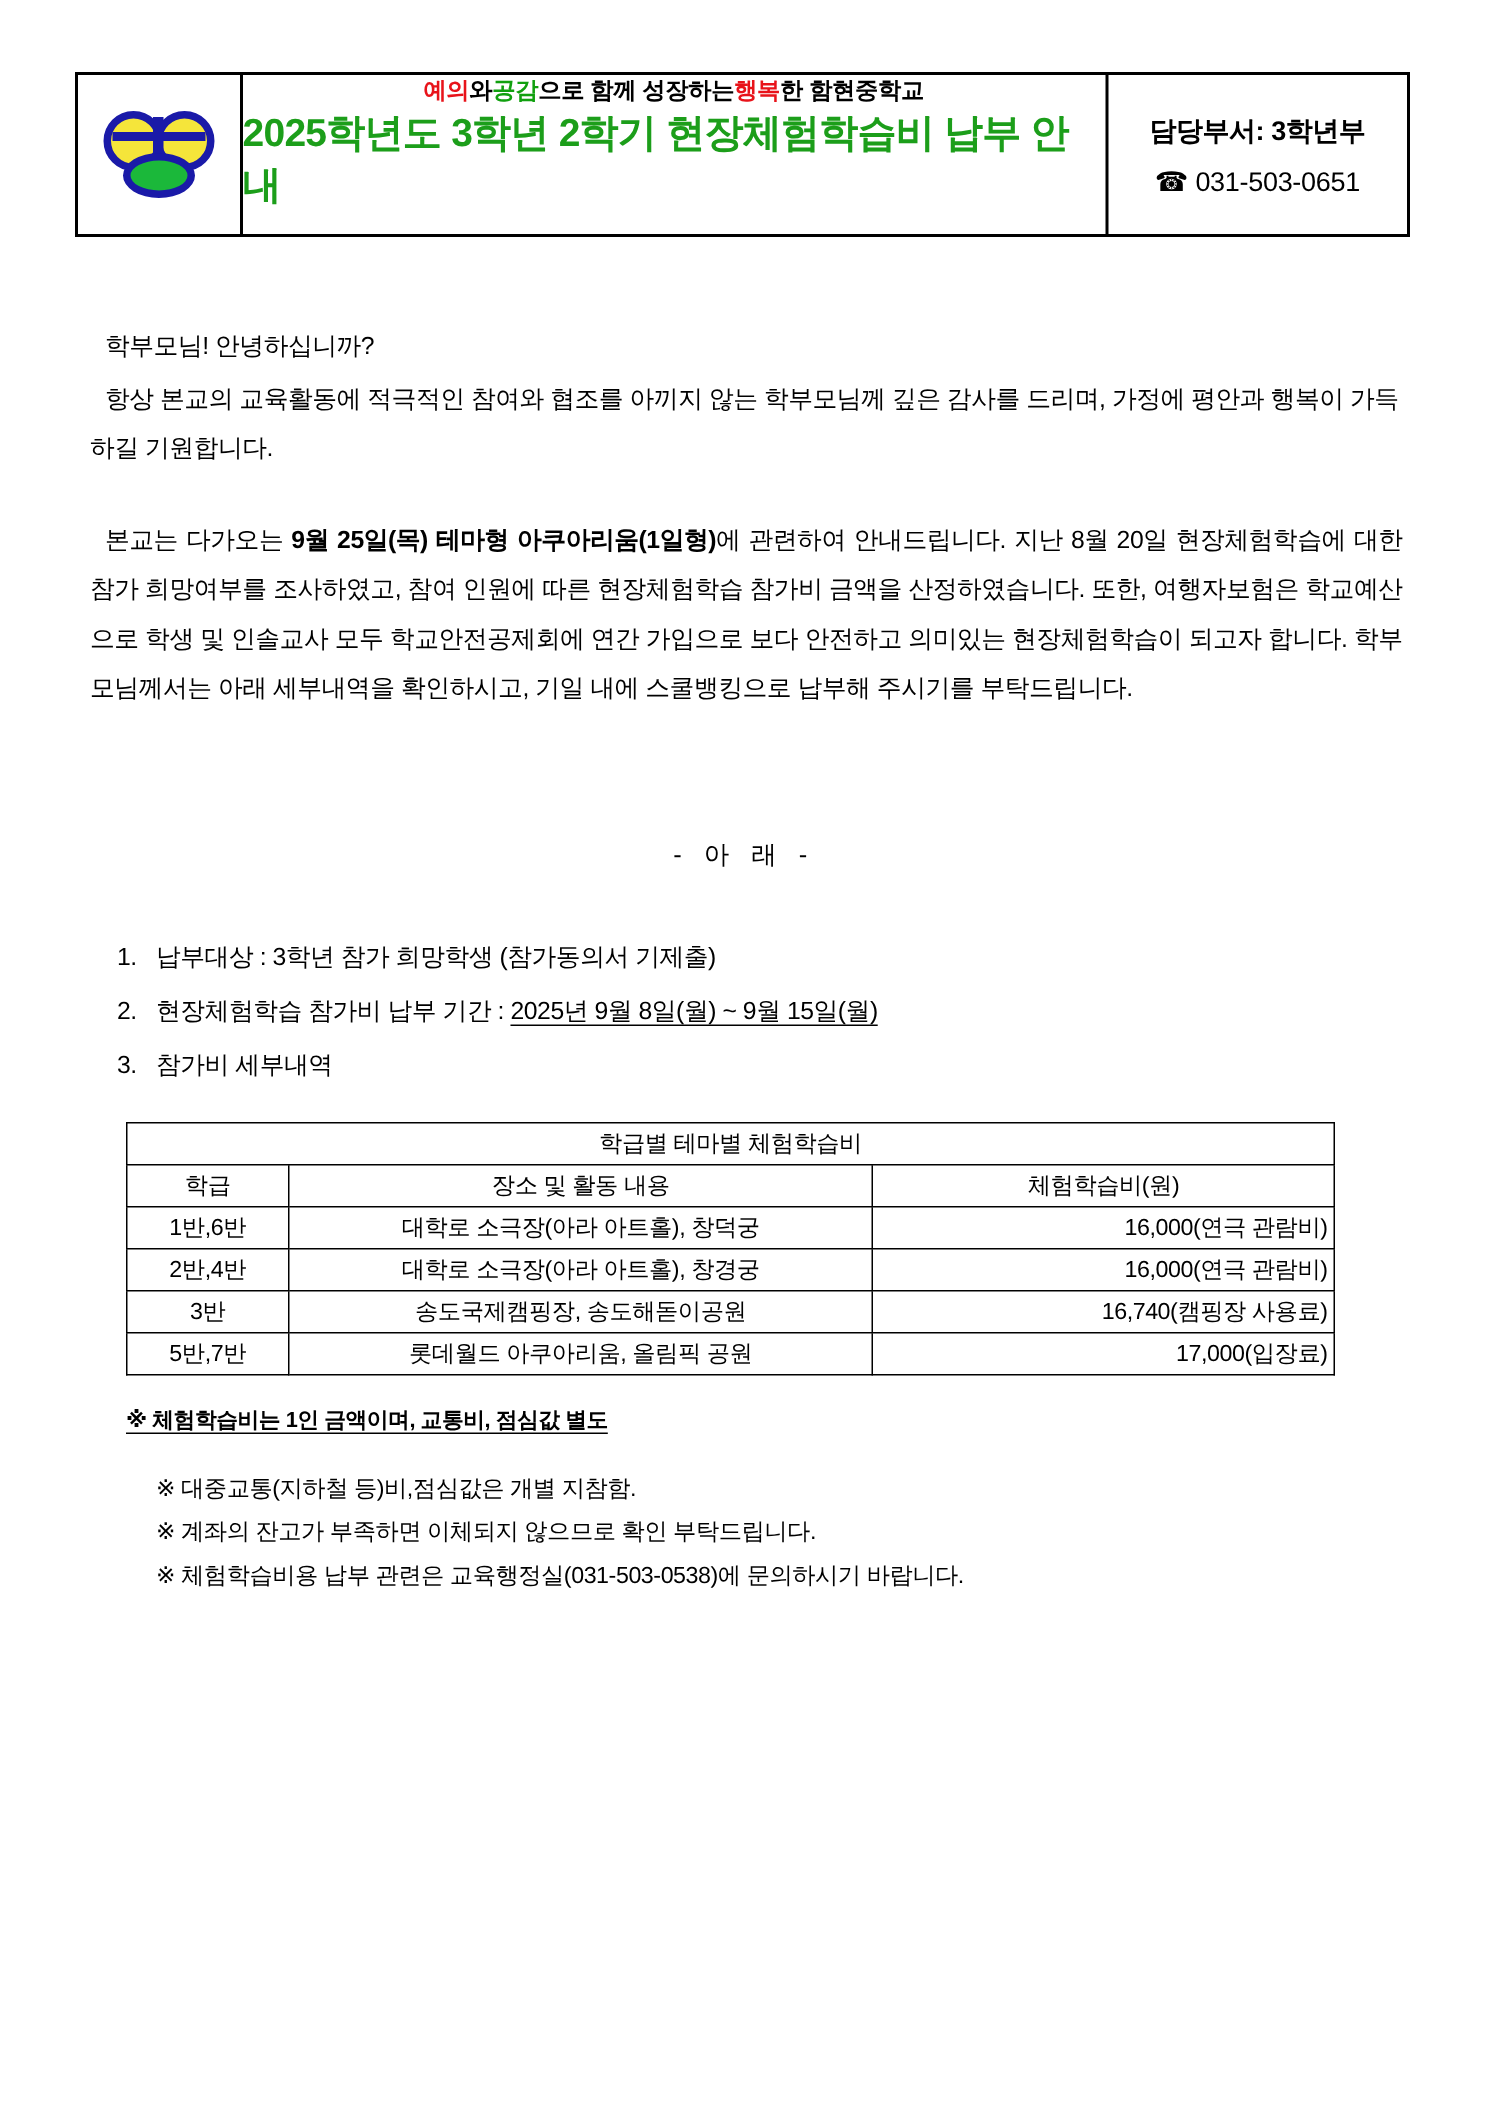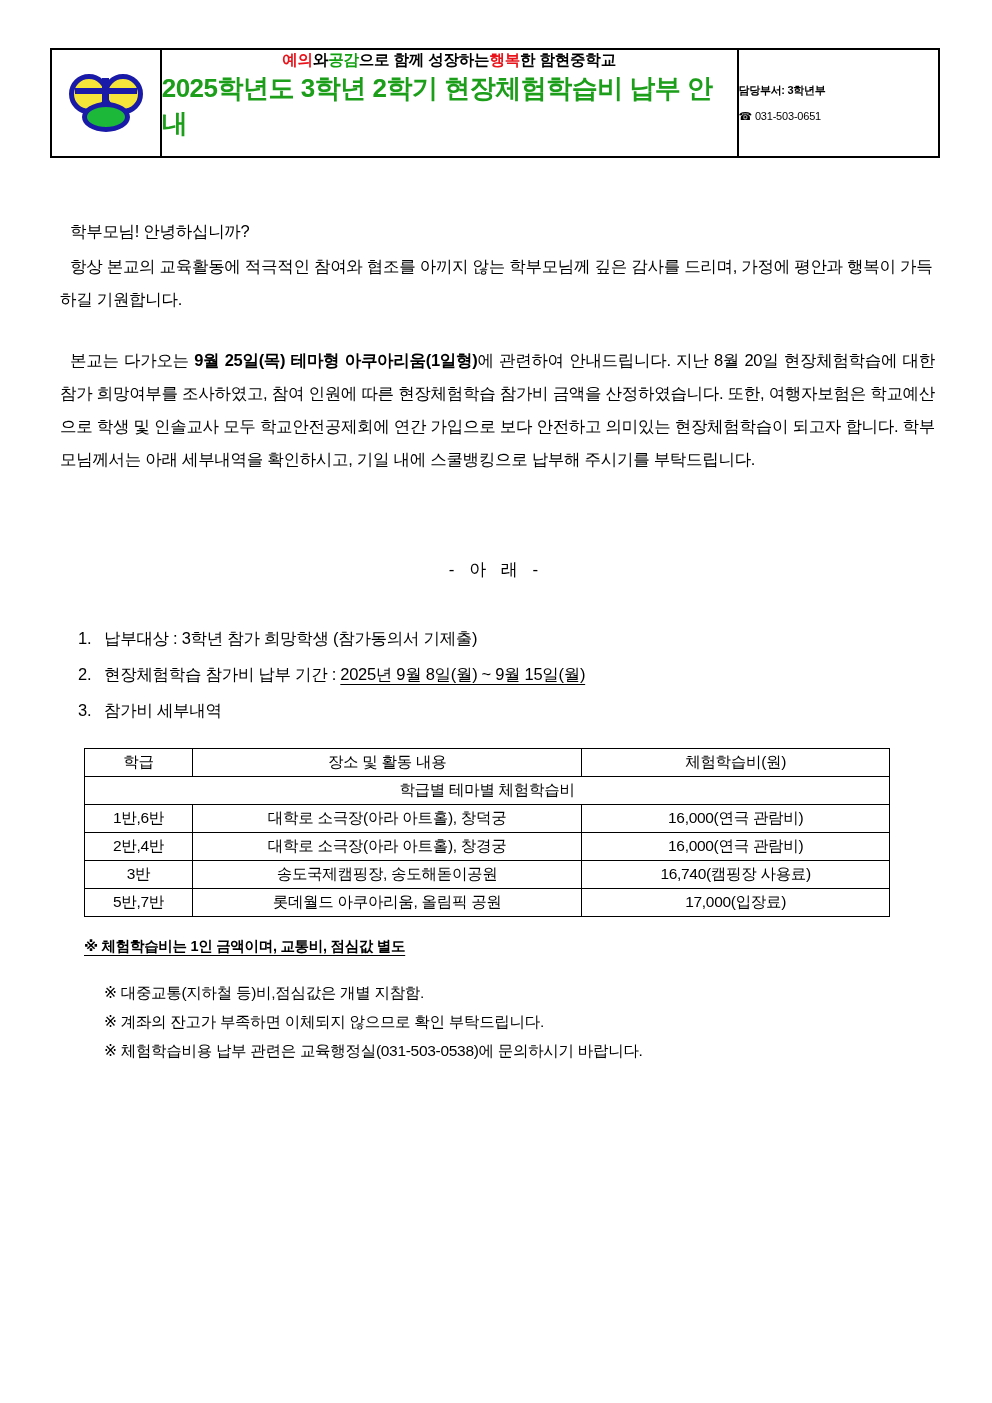--- a/index.html
+++ b/index.html
@@ -120,24 +120,24 @@
     color: #1c9e1a;
     letter-spacing: -0.5px;
     padding-bottom: 20px;
   }
 
   .header-right {
     width: 200px;
     box-sizing: border-box;
     display: flex;
     flex-direction: column;
-    align-items: flex-start;
+    align-items: center;
     justify-content: center;
     gap: 12px;
-    font-size: 11px;
+    font-size: 18px;
   }
   .header-right .dept { font-weight: bold; letter-spacing: -0.3px;}
   .header-right .tel { letter-spacing: -0.2px; }
 
   
   .body-text {
     position: absolute;
     left: 60px;
     top: 215px;
     width: 875px;
@@ -199,21 +199,21 @@
     font-size: 15.5px;
     letter-spacing: -0.3px;
   }
   table.fee td {
     border: 1px solid #000;
     height: 28px;
     padding: 1px 4px;
     box-sizing: border-box;
   }
   td.c { text-align: center; }
-  td.l { text-align: center; padding-left: 6px; }
+  td.l { text-align: right; padding-left: 6px; }
   .col-grade { width: 108px; }
   .col-place { width: 390px; }
   .col-fee   { width: 308px; }
 
   .note-star {
     position: absolute;
     left: 84px;
     top: 937px;
     font-size: 14.5px;
     font-weight: bold;
@@ -314,26 +314,26 @@
     <div class="list-item">
       <span class="list-num">3.</span>
       <span>참가비 세부내역</span>
     </div>
   </div>
 
   <div class="table-wrap">
     <table class="fee">
       <tbody>
           <tr>
+        <td class="c" colspan="3">학급별 테마별 체험학습비</td>
+      </tr>
+      <tr>
         <td class="c col-grade">학급</td>
         <td class="c col-place">장소 및 활동 내용</td>
         <td class="c col-fee">체험학습비(원)</td>
-      </tr>
-      <tr>
-        <td class="c" colspan="3">학급별 테마별 체험학습비</td>
       </tr>
       <tr>
         <td class="c">1반,6반</td>
         <td class="c">대학로 소극장(아라 아트홀), 창덕궁</td>
         <td class="l">16,000(연극 관람비)</td>
       </tr>
       <tr>
         <td class="c">2반,4반</td>
         <td class="c">대학로 소극장(아라 아트홀), 창경궁</td>
         <td class="l">16,000(연극 관람비)</td>

